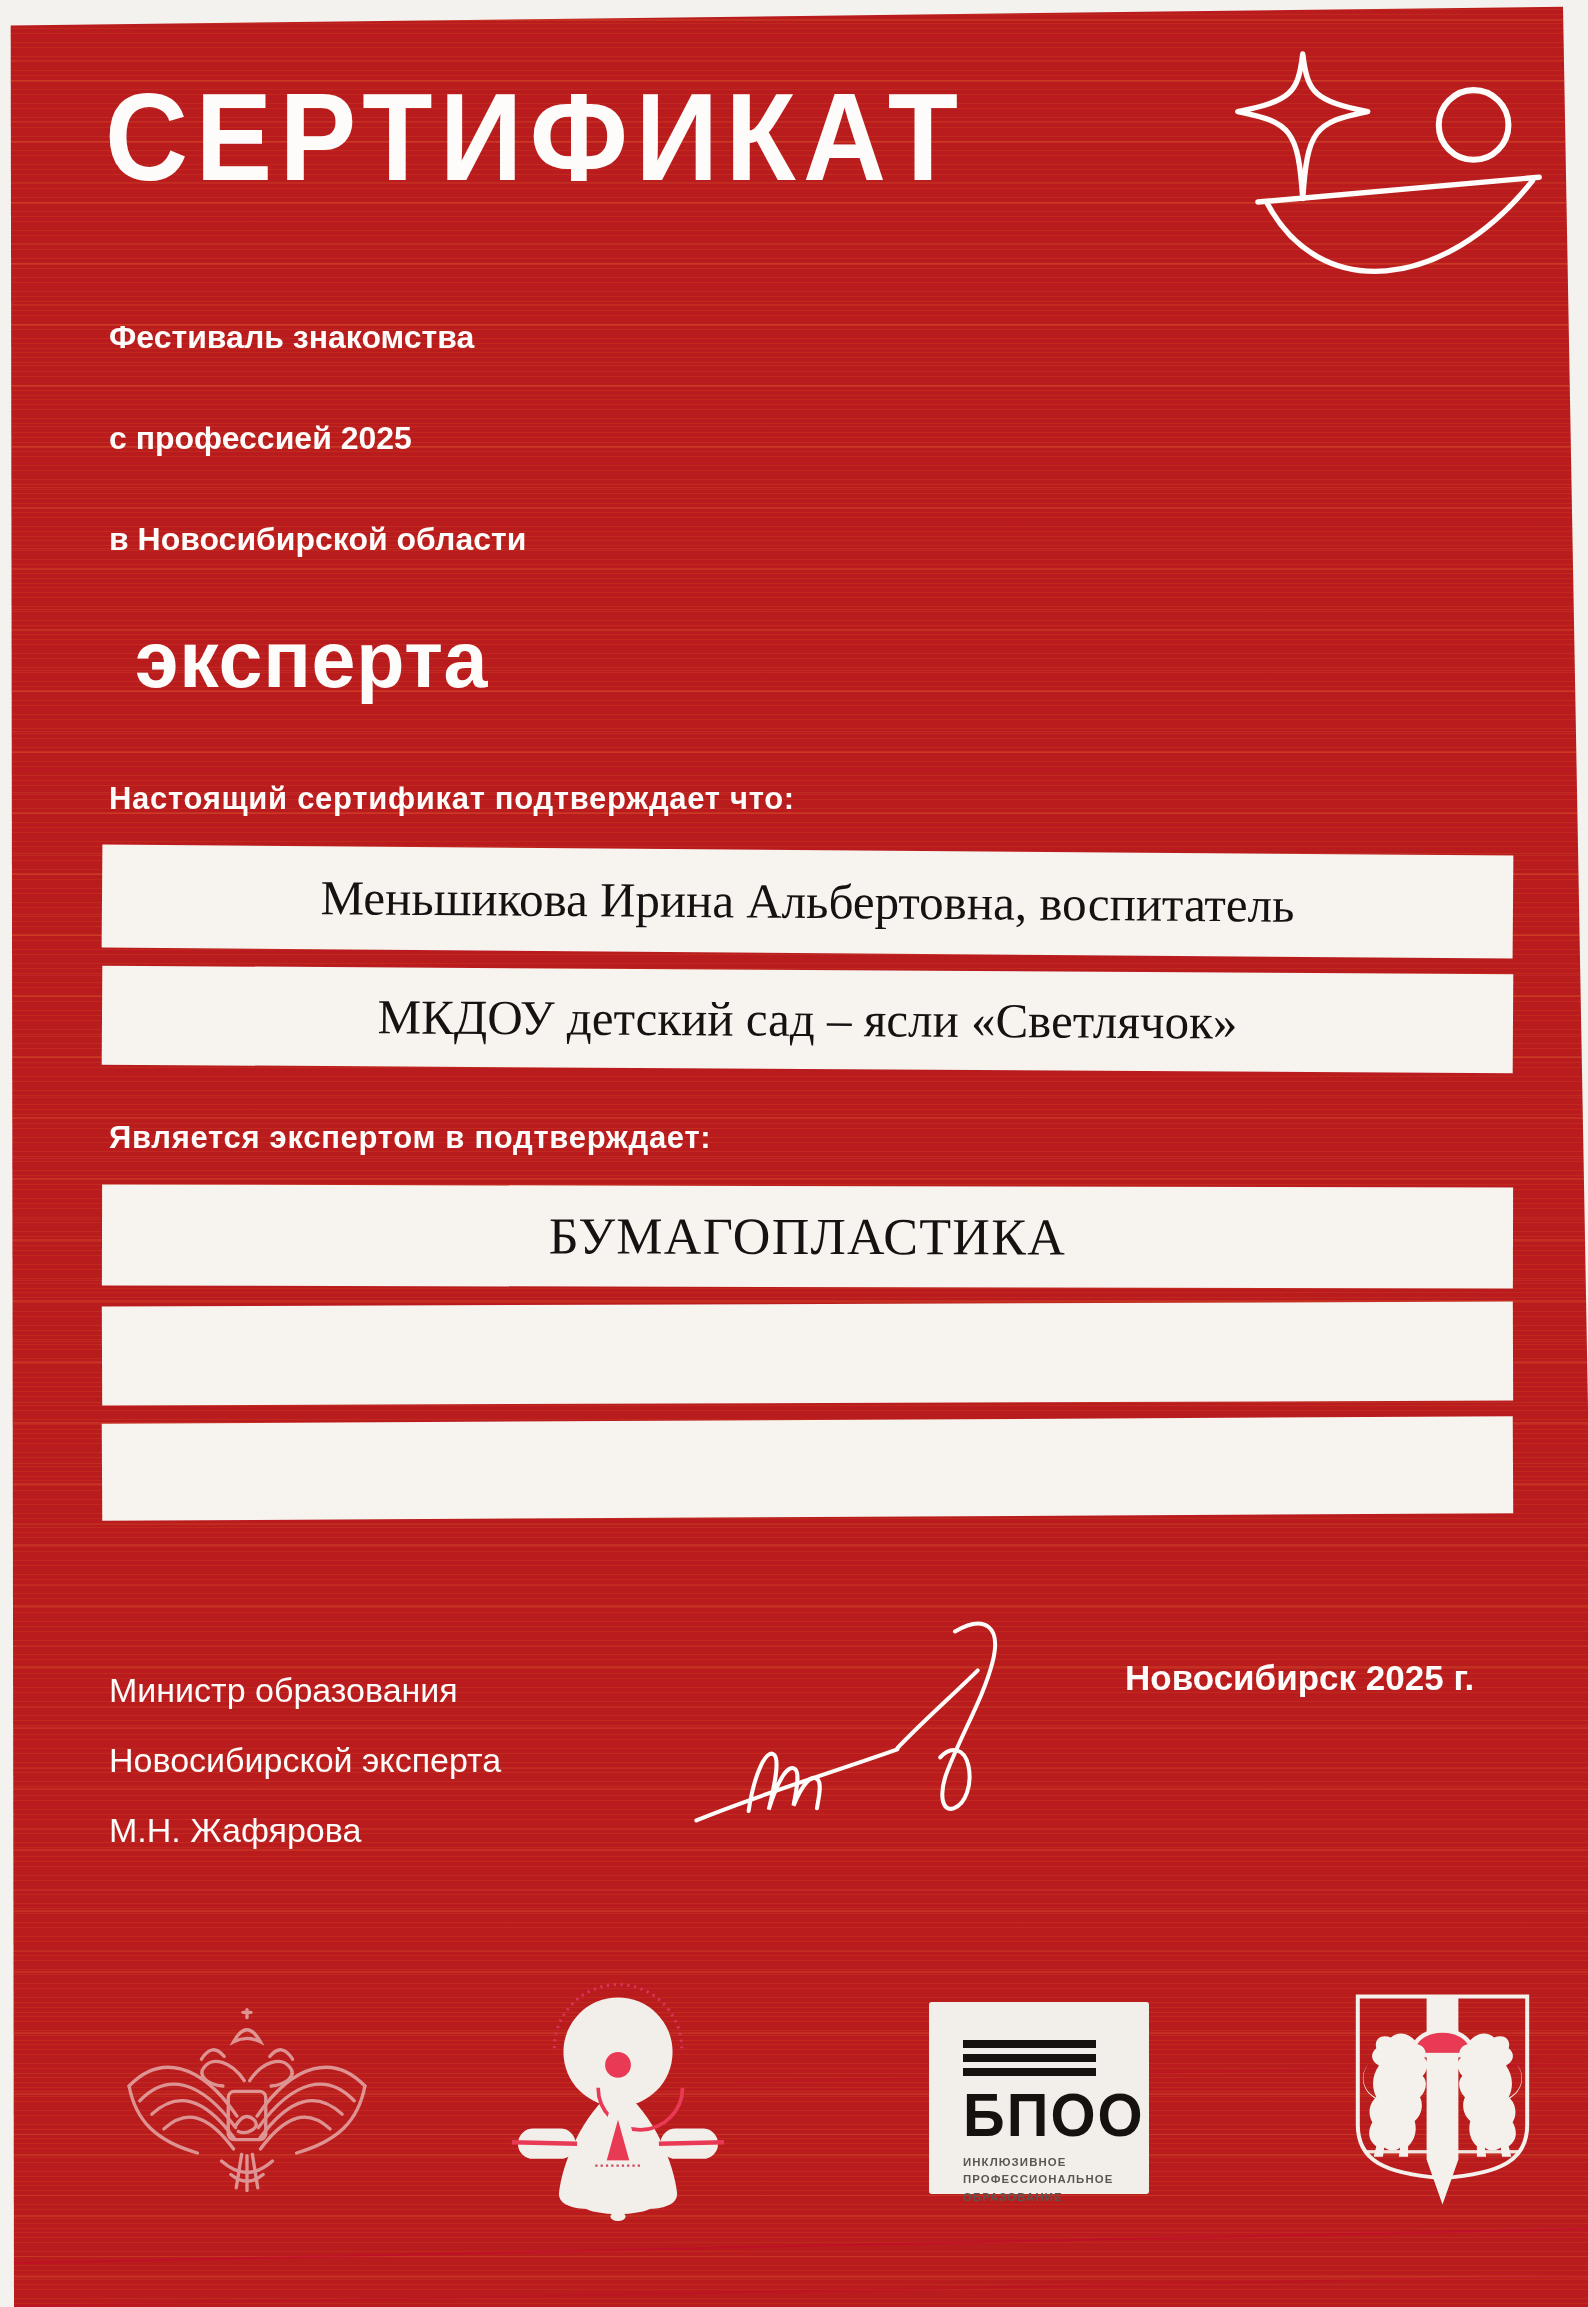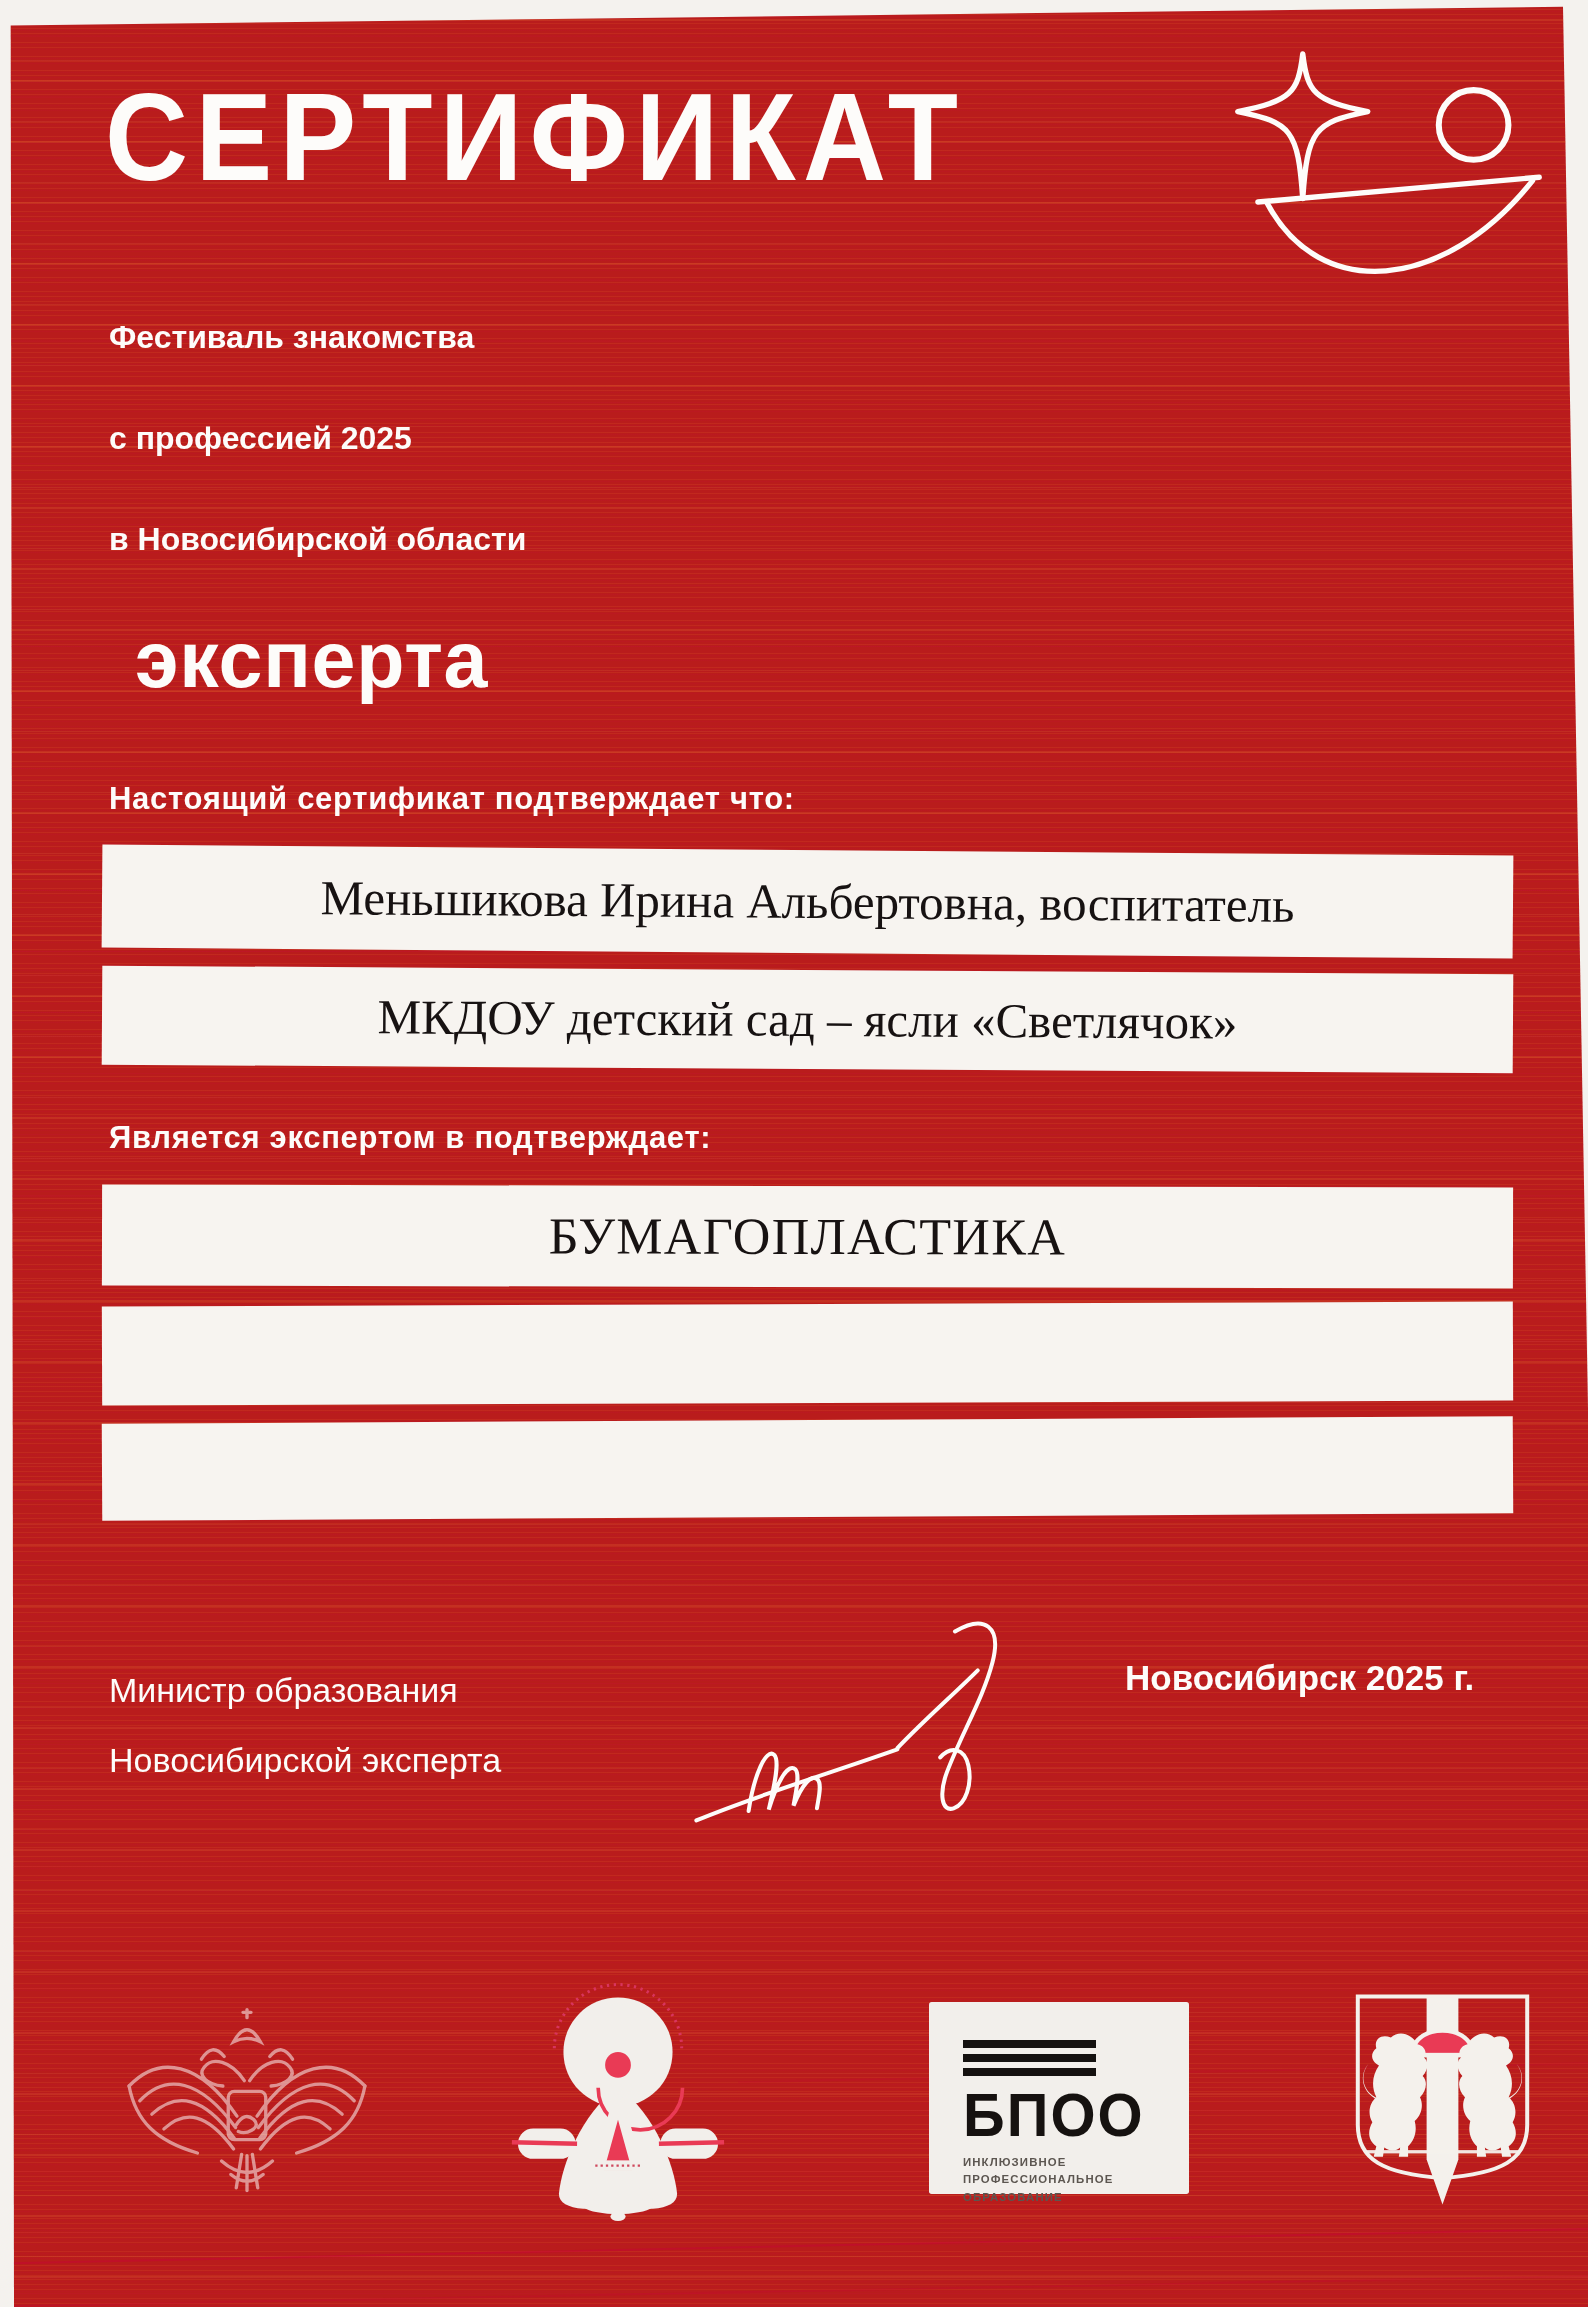--- a/index.html
+++ b/index.html
@@ -70,21 +70,21 @@
     left:109px;top:1655px;width:604px;
     font-size:34px;font-weight:normal;line-height:70px;
   }
   .placedate{
     left:1125px;top:1658px;
     font-size:35px;font-weight:bold;
   }
 
   
   .bpoo{
-    position:absolute;left:929px;top:2002px;width:260px;height:192px;
+    position:absolute;left:929px;top:2002px;width:220px;height:192px;
     background:#f2efeb;border-radius:2.7px;
     padding:0;box-sizing:border-box;color:#161210;
   }
   .bpoo .inner{position:absolute;left:34px;top:38px;}
   .bpoo .bar3{width:133px;height:8px;background:#151210;margin-bottom:6px;}
   .bpoo .acr{
     font-size:58px;font-weight:bold;letter-spacing:2px;line-height:1;
     margin-top:9.4px;transform:scaleY(1.05);transform-origin:top left;
   }
   .bpoo .small{
@@ -134,20 +134,21 @@
   <div class="bar b4">
     <span class="t"></span>
   </div>
   <div class="bar b5">
     <span class="t"></span>
   </div>
 
   <div class="abs wtxt signer">
     <div>Министр образования</div>
     <div>Новосибирской эксперта</div>
+    <div>М.Н. Жафярова</div>
   </div>
 
   <svg class="abs" style="left:684px;top:1606px;" width="349" height="268" viewBox="0 0 520 400">
     <g fill="none" stroke="#fdfcfa" stroke-width="6" stroke-linecap="round">
       <path d="M18,320 C110,282 210,252 318,214"></path>
       <path d="M96,306 C104,252 122,212 134,222 C144,231 132,278 126,304 C140,258 156,234 166,244 C173,252 166,280 163,298 C176,266 190,250 199,259 C206,266 200,288 198,302"></path>
       <path d="M404,38 C448,12 474,30 460,84 C446,138 414,190 392,248 C380,280 384,308 402,302 C420,296 430,266 424,238 C418,212 398,208 382,226"></path>
       <path d="M438,96 C404,130 360,168 318,212"></path>
     </g>
   </svg>

